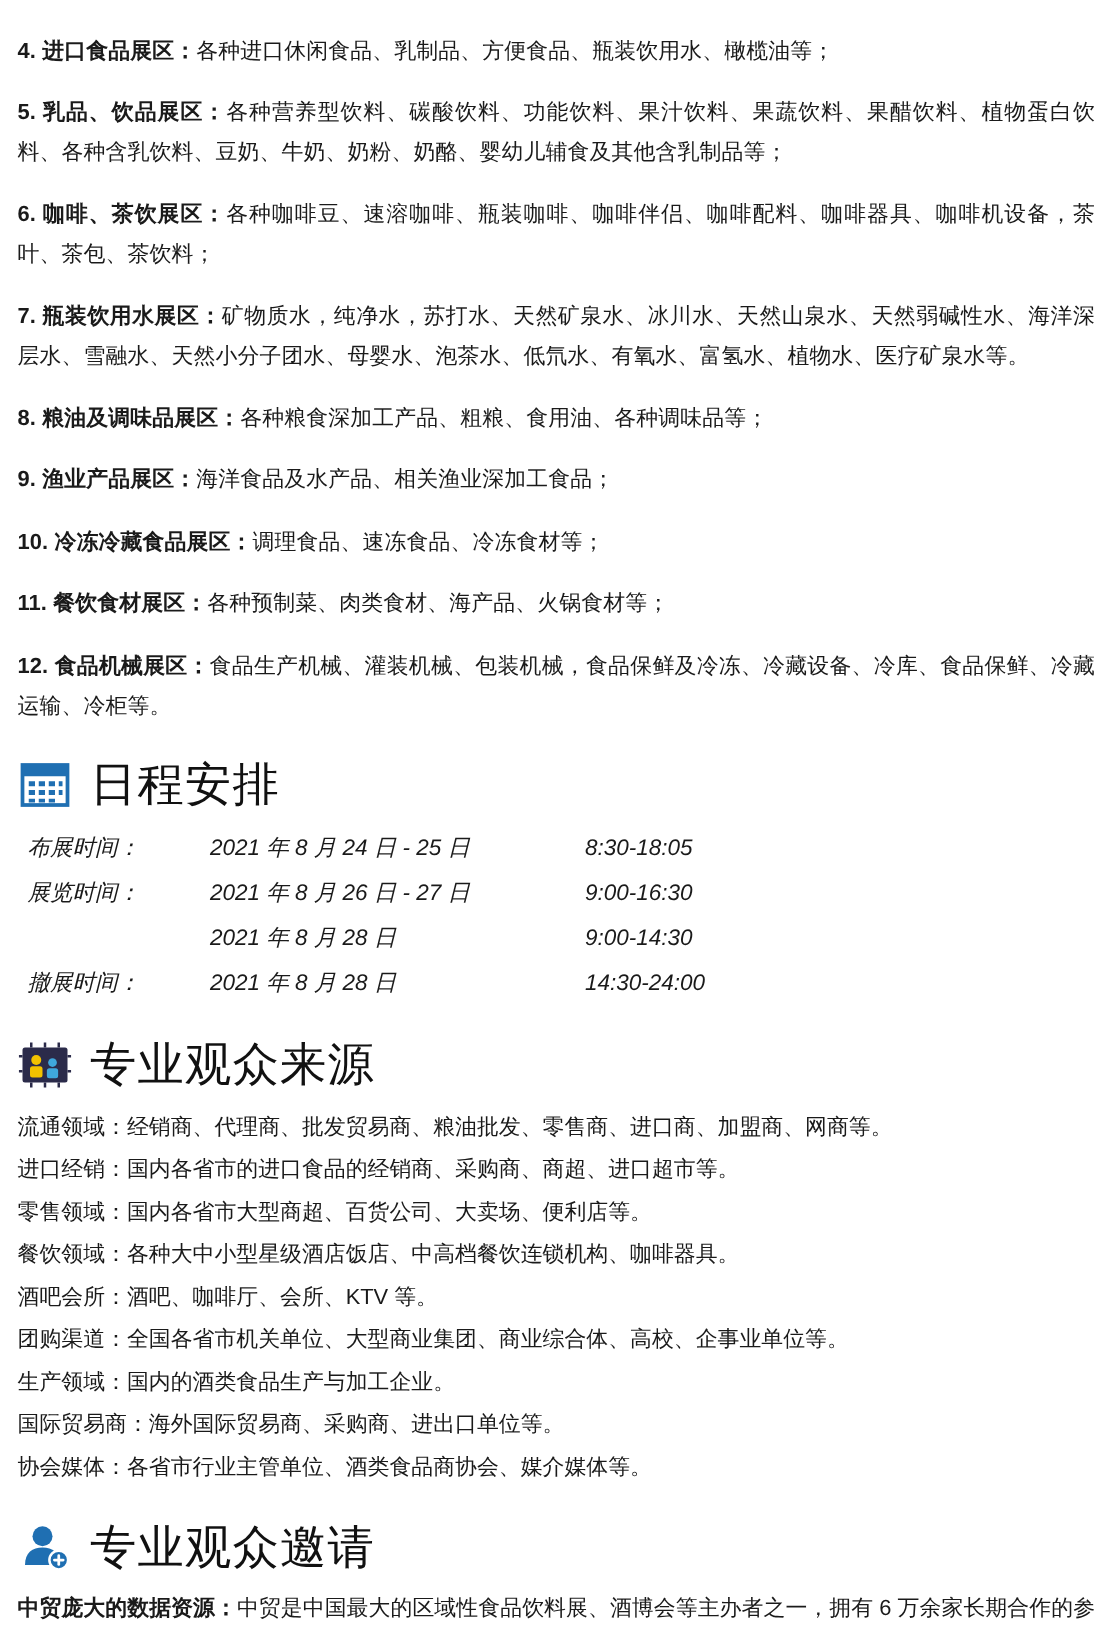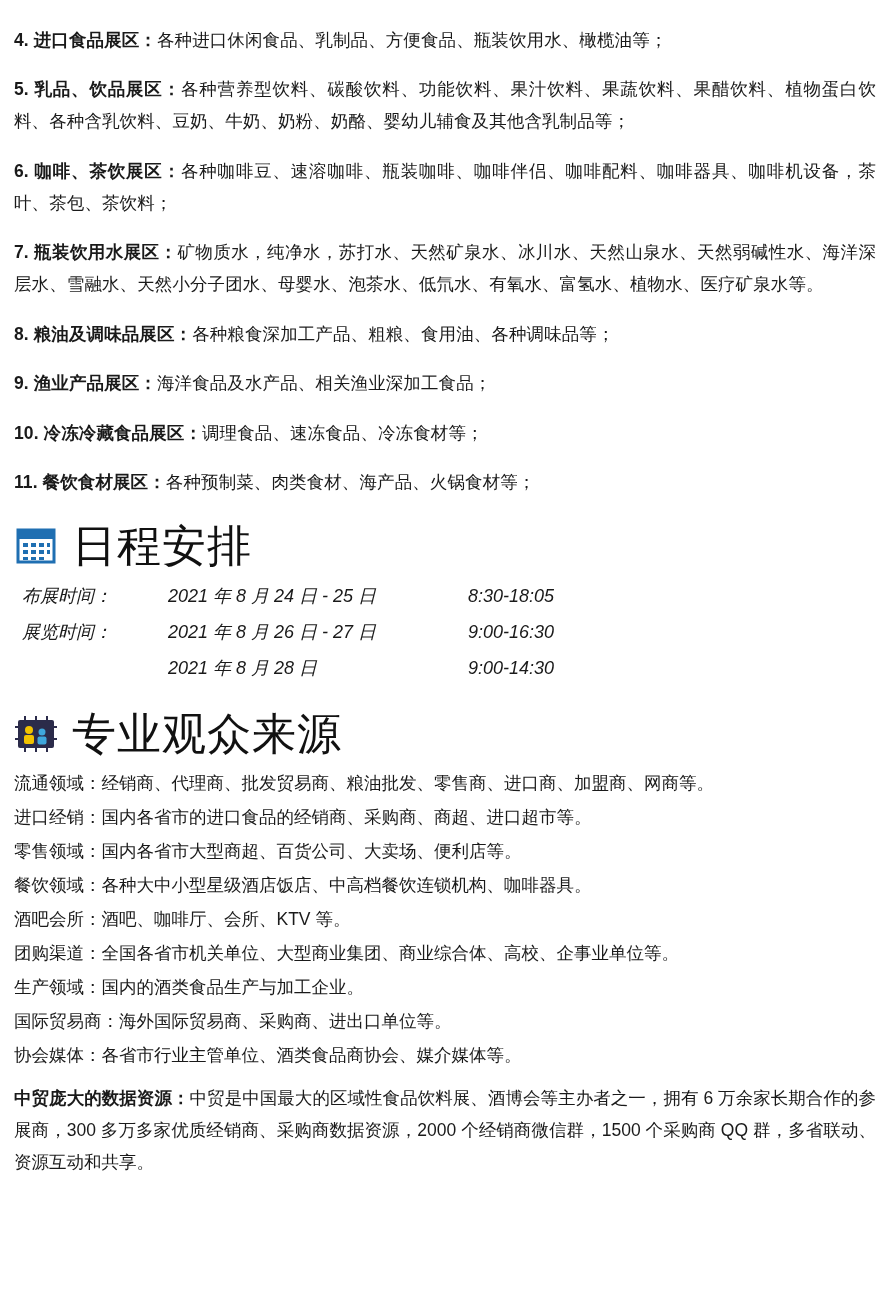--- a/index.html
+++ b/index.html
@@ -47,21 +47,21 @@
   .section-head .sec-icon {
     width: 44px;
     height: 44px;
     margin-right: 14px;
     flex: 0 0 auto;
     display: flex;
     align-items: center;
     justify-content: center;
   }
   .section-head .sec-title {
-    font-size: 44px;
+    font-size: 37px;
     line-height: 44px;
     font-weight: normal;
     color: #111;
     letter-spacing: 1px;
     font-family: "DejaVu Sans", "Liberation Sans", sans-serif;
   }
 
   
   .schedule {
     margin: 10px 0 4px 8px;
@@ -145,20 +145,23 @@
     </p>
 
     <p class="zone-item">
       <span class="zone-head">10. 冷冻冷藏食品展区：</span><span class="zone-body">调理食品、速冻食品、冷冻食材等；</span>
     </p>
 
     <p class="zone-item">
       <span class="zone-head">11. 餐饮食材展区：</span><span class="zone-body">各种预制菜、肉类食材、海产品、火锅食材等；</span>
     </p>
 
+    <p class="zone-item">
+      <span class="zone-head">12. 食品机械展区：</span><span class="zone-body">食品生产机械、灌装机械、包装机械，食品保鲜及冷冻、冷藏设备、冷库、食品保鲜、冷藏运输、冷柜等。</span>
+    </p>
 
   </div>
 
   <div class="section-head">
     <span class="sec-icon">
       <svg width="40" height="40" viewBox="0 0 40 40" aria-hidden="true">
         <rect x="2" y="4" width="36" height="32" fill="#ffffff" stroke="#1f6fb2" stroke-width="3"></rect>
         <rect x="2" y="4" width="36" height="9" fill="#1f6fb2"></rect>
         <g fill="#1f6fb2">
           <rect x="7" y="17" width="5" height="4"></rect>
@@ -187,20 +190,25 @@
     </tr>
     <tr>
       <td class="label">展览时间：</td>
       <td class="date">2021 年 8 月 26 日 - 27 日</td>
       <td class="time">9:00-16:30</td>
     </tr>
     <tr>
       <td class="label"></td>
       <td class="date">2021 年 8 月 28 日</td>
       <td class="time">9:00-14:30</td>
+    </tr>
+    <tr>
+      <td class="label">撤展时间：</td>
+      <td class="date">2021 年 8 月 28 日</td>
+      <td class="time">14:30-24:00</td>
     </tr>
   </tbody>
     </table>
 
   <div class="section-head">
     <span class="sec-icon">
       <svg width="42" height="42" viewBox="0 0 42 42" aria-hidden="true">
         <rect x="3" y="7" width="36" height="28" rx="2" fill="#2b2b4a"></rect>
         <circle cx="14" cy="17" r="4" fill="#f2c200"></circle>
         <rect x="9" y="22" width="10" height="9" rx="2" fill="#f2c200"></rect>
@@ -246,18 +254,32 @@
       <span class="aud-label">生产领域：</span><span class="aud-value">国内的酒类食品生产与加工企业。</span>
     </div>
     <div class="aud-row">
       <span class="aud-label">国际贸易商：</span><span class="aud-value">海外国际贸易商、采购商、进出口单位等。</span>
     </div>
     <div class="aud-row">
       <span class="aud-label">协会媒体：</span><span class="aud-value">各省市行业主管单位、酒类食品商协会、媒介媒体等。</span>
     </div>
   </div>
 
+  <div class="section-head">
+    <span class="sec-icon">
+      <svg width="40" height="40" viewBox="0 0 40 40" aria-hidden="true">
+        <circle cx="18" cy="11" r="8" fill="#1f6fb2"></circle>
+        <path d="M4 34 C4 24 10 20 18 20 C26 20 32 24 32 34 Z" fill="#1f6fb2"></path>
+        <circle cx="31" cy="30" r="7.5" fill="#1f6fb2" stroke="#ffffff" stroke-width="2"></circle>
+        <g stroke="#ffffff" stroke-width="2.2" stroke-linecap="round">
+          <line x1="31" y1="26.5" x2="31" y2="33.5"></line>
+          <line x1="27.5" y1="30" x2="34.5" y2="30"></line>
+        </g>
+      </svg>
+    </span>
+    <span class="sec-title">专业观众邀请</span>
+  </div>
 
   <p class="invite-para">
     <span class="lead">中贸庞大的数据资源：</span><span>中贸是中国最大的区域性食品饮料展、酒博会等主办者之一，拥有 6 万余家长期合作的参展商，300 多万多家优质经销商、采购商数据资源，2000 个经销商微信群，1500 个采购商 QQ 群，多省联动、资源互动和共享。</span>
   </p>
 
 </div>
 
 </body></html>

